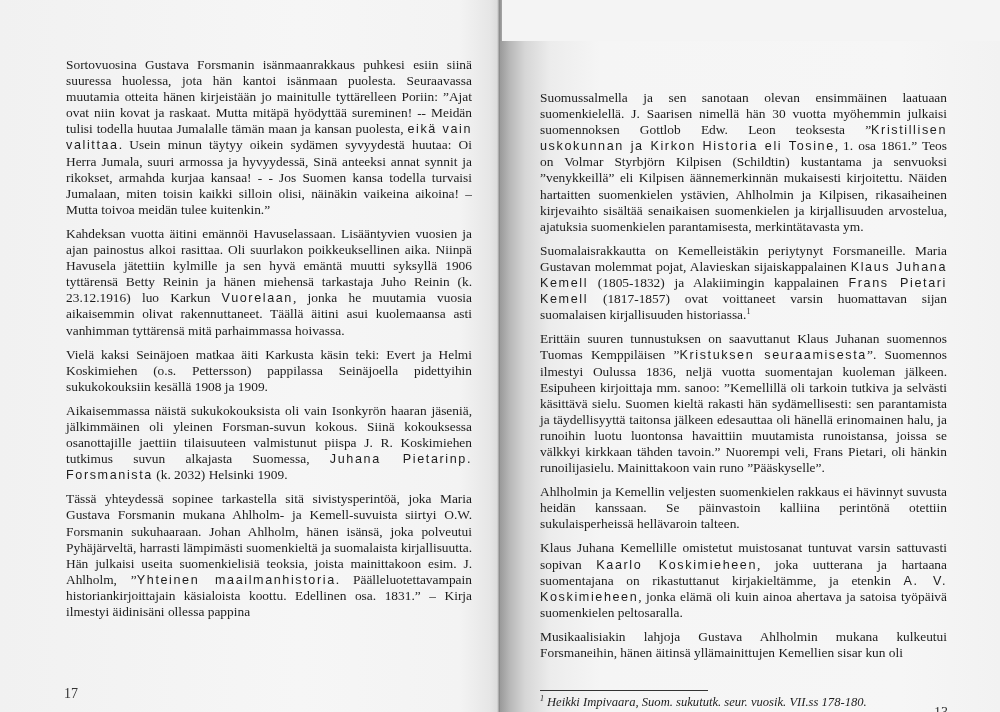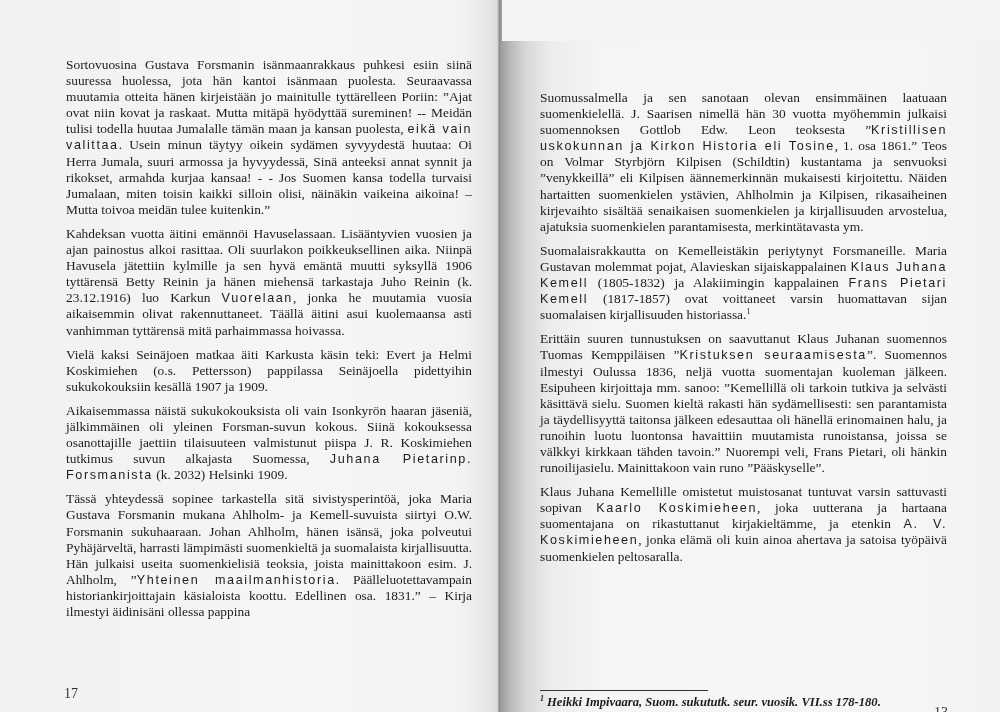--- a/index.html
+++ b/index.html
@@ -21,47 +21,49 @@
     }
     .spine { position: absolute; left: 497px; top: 0; width: 5px; height: 712px;
       background: linear-gradient(to right, #e0e0e0, #8c8c8c, #a6a6a6); }
     .text-block { position: absolute; font-size: 13.4px; line-height: 16.1px; text-align: justify; }
     .page-left .text-block { left: 66px; top: 57px; width: 406px; }
     .page-right .text-block { left: 40px; top: 49px; width: 407px; }
     .para { margin: 0 0 8px 0; }
     .sp { letter-spacing: 1.6px; font-family: "Liberation Sans", "DejaVu Sans", sans-serif; font-size: 12.6px; }
     .sup { font-size: 8px; vertical-align: super; line-height: 0; }
     .footnote-rule { position: absolute; left: 40px; top: 649px; width: 168px; height: 0; border-top: 1px solid #333; }
-    .footnote { position: absolute; left: 40px; top: 654px; width: 420px; font-size: 12.6px; font-style: italic; font-weight: bold; }
+    .footnote { position: absolute; left: 40px; top: 654px; width: 420px; font-size: 12.6px; font-style: italic; }
     .footnote .mark { font-size: 8px; vertical-align: super; line-height: 0; margin-right: 3px; }
     .page-number { position: absolute; font-size: 14px; color: #333; }
     .page-left .page-number { left: 64px; top: 686px; }
     .page-right .page-number { left: 434px; top: 664px; text-align: center; }
   </style>
 </head>
 <body>
 
 <div class="spread">
   <div class="page page-left">
     <div class="text-block">
         <p class="para"><span>Sortovuosina Gustava Forsmanin isänmaanrakkaus puhkesi esiin siinä suuressa huolessa, jota hän kantoi isänmaan puolesta. Seuraavassa muutamia otteita hänen kirjeistään jo mainitulle tyttärelleen Poriin: ”Ajat ovat niin kovat ja raskaat. Mutta mitäpä hyödyttää sureminen! -- Meidän tulisi todella huutaa Jumalalle tämän maan ja kansan puolesta, </span><span class="sp">eikä vain valittaa</span><span>. Usein minun täytyy oikein sydämen syvyydestä huutaa: Oi Herra Jumala, suuri armossa ja hyvyydessä, Sinä anteeksi annat synnit ja rikokset, armahda kurjaa kansaa! - - Jos Suomen kansa todella turvaisi Jumalaan, miten toisin kaikki silloin olisi, näinäkin vaikeina aikoina! – Mutta toivoa meidän tulee kuitenkin.”</span></p>
         <p class="para"><span>Kahdeksan vuotta äitini emännöi Havuselassaan. Lisääntyvien vuosien ja ajan painostus alkoi rasittaa. Oli suurlakon poikkeuksellinen aika. Niinpä Havusela jätettiin kylmille ja sen hyvä emäntä muutti syksyllä 1906 tyttärensä Betty Reinin ja hänen miehensä tarkastaja Juho Reinin (k. 23.12.1916) luo Karkun </span><span class="sp">Vuorelaan</span><span>, jonka he muutamia vuosia aikaisemmin olivat rakennuttaneet. Täällä äitini asui kuolemaansa asti vanhimman tyttärensä mitä parhaimmassa hoivassa.</span></p>
-        <p class="para"><span>Vielä kaksi Seinäjoen matkaa äiti Karkusta käsin teki: Evert ja Helmi Koskimiehen (o.s. Pettersson) pappilassa Seinäjoella pidettyihin sukukokouksiin kesällä 1907 ja 1909.</span></p>
+        <p class="para"><span>Vielä kaksi Seinäjoen matkaa äiti Karkusta käsin teki: Evert ja Helmi Koskimiehen (o.s. Pettersson) pappilassa Seinäjoella pidettyihin sukukokouksiin kesällä 1908 ja 1909.</span></p>
         <p class="para"><span>Aikaisemmassa näistä sukukokouksista oli vain Isonkyrön haaran jäseniä, jälkimmäinen oli yleinen Forsman-suvun kokous. Siinä kokouksessa osanottajille jaettiin tilaisuuteen valmistunut piispa J. R. Koskimiehen tutkimus suvun alkajasta Suomessa, </span><span class="sp">Juhana Pietarinp. Forsmanista</span><span> (k. 2032) Helsinki 1909.</span></p>
         <p class="para"><span>Tässä yhteydessä sopinee tarkastella sitä sivistysperintöä, joka Maria Gustava Forsmanin mukana Ahlholm- ja Kemell-suvuista siirtyi O.W. Forsmanin sukuhaaraan. Johan Ahlholm, hänen isänsä, joka polveutui Pyhäjärveltä, harrasti lämpimästi suomenkieltä ja suomalaista kirjallisuutta. Hän julkaisi useita suomenkielisiä teoksia, joista mainittakoon esim. J. Ahlholm, ”</span><span class="sp">Yhteinen maailmanhistoria</span><span>. Päälleluotettavampain historiankirjoittajain käsialoista koottu. Edellinen osa. 1831.” – Kirja ilmestyi äidinisäni ollessa pappina</span></p>
       </div>
     <div class="page-number">17</div>
   </div>
   <div class="spine"></div>
   <div class="page page-right">
     <div class="text-block">
         <p class="para"><span>Suomussalmella ja sen sanotaan olevan ensimmäinen laatuaan suomenkielellä. J. Saarisen nimellä hän 30 vuotta myöhemmin julkaisi suomennoksen Gottlob Edw. Leon teoksesta ”</span><span class="sp">Kristillisen uskokunnan ja Kirkon Historia eli Tosine</span><span>, 1. osa 1861.” Teos on Volmar Styrbjörn Kilpisen (Schildtin) kustantama ja senvuoksi ”venykkeillä” eli Kilpisen äännemerkinnän mukaisesti kirjoitettu. Näiden hartaitten suomenkielen ystävien, Ahlholmin ja Kilpisen, rikasaiheinen kirjevaihto sisältää senaikaisen suomenkielen ja kirjallisuuden arvostelua, ajatuksia suomenkielen parantamisesta, merkintätavasta ym.</span></p>
         <p class="para"><span>Suomalaisrakkautta on Kemelleistäkin periytynyt Forsmaneille. Maria Gustavan molemmat pojat, Alavieskan sijaiskappalainen </span><span class="sp">Klaus Juhana Kemell</span><span> (1805-1832) ja Alakiimingin kappalainen </span><span class="sp">Frans Pietari Kemell</span><span> (1817-1857) ovat voittaneet varsin huomattavan sijan suomalaisen kirjallisuuden historiassa.</span><span class="sup">1</span></p>
         <p class="para"><span>Erittäin suuren tunnustuksen on saavuttanut Klaus Juhanan suomennos Tuomas Kemppiläisen ”</span><span class="sp">Kristuksen seuraamisesta</span><span>”. Suomennos ilmestyi Oulussa 1836, neljä vuotta suomentajan kuoleman jälkeen. Esipuheen kirjoittaja mm. sanoo: ”Kemellillä oli tarkoin tutkiva ja selvästi käsittävä sielu. Suomen kieltä rakasti hän sydämellisesti: sen parantamista ja täydellisyyttä taitonsa jälkeen edesauttaa oli hänellä erinomainen halu, ja runoihin luotu luontonsa havaittiin muutamista runoistansa, joissa se välkkyi kirkkaan tähden tavoin.” Nuorempi veli, Frans Pietari, oli hänkin runoilijasielu. Mainittakoon vain runo ”Pääskyselle”.</span></p>
+        <p class="para"><span>Ahlholmin ja Kemellin veljesten suomenkielen rakkaus ei hävinnyt suvusta heidän kanssaan. Se päinvastoin kalliina perintönä otettiin sukulaisperheissä hellävaroin talteen.</span></p>
         <p class="para"><span>Klaus Juhana Kemellille omistetut muistosanat tuntuvat varsin sattuvasti sopivan </span><span class="sp">Kaarlo Koskimieheen</span><span>, joka uutterana ja hartaana suomentajana on rikastuttanut kirjakieltämme, ja etenkin </span><span class="sp">A. V. Koskimieheen</span><span>, jonka elämä oli kuin ainoa ahertava ja satoisa työpäivä suomenkielen peltosaralla.</span></p>
+        <p class="para"><span>Musikaalisiakin lahjoja Gustava Ahlholmin mukana kulkeutui Forsmaneihin, hänen äitinsä yllämainittujen Kemellien sisar kun oli</span></p>
       </div>
     <div class="footnote-rule"></div>
     <div class="footnote">
       <span class="mark">1</span><span>Heikki Impivaara, Suom. sukututk. seur. vuosik. VII.ss 178-180.</span>
     </div>
     <div class="page-number">13</div>
   </div>
 </div>
 
 </body></html>

